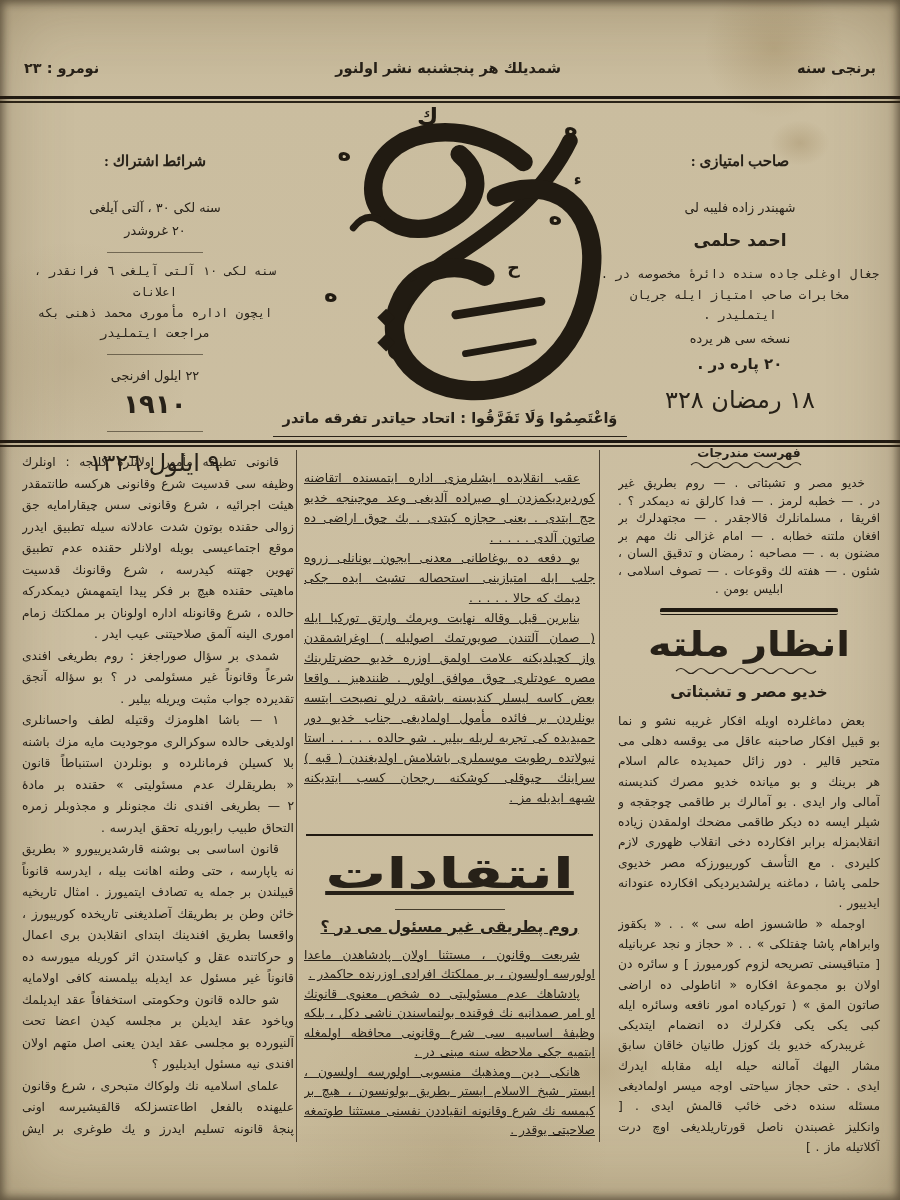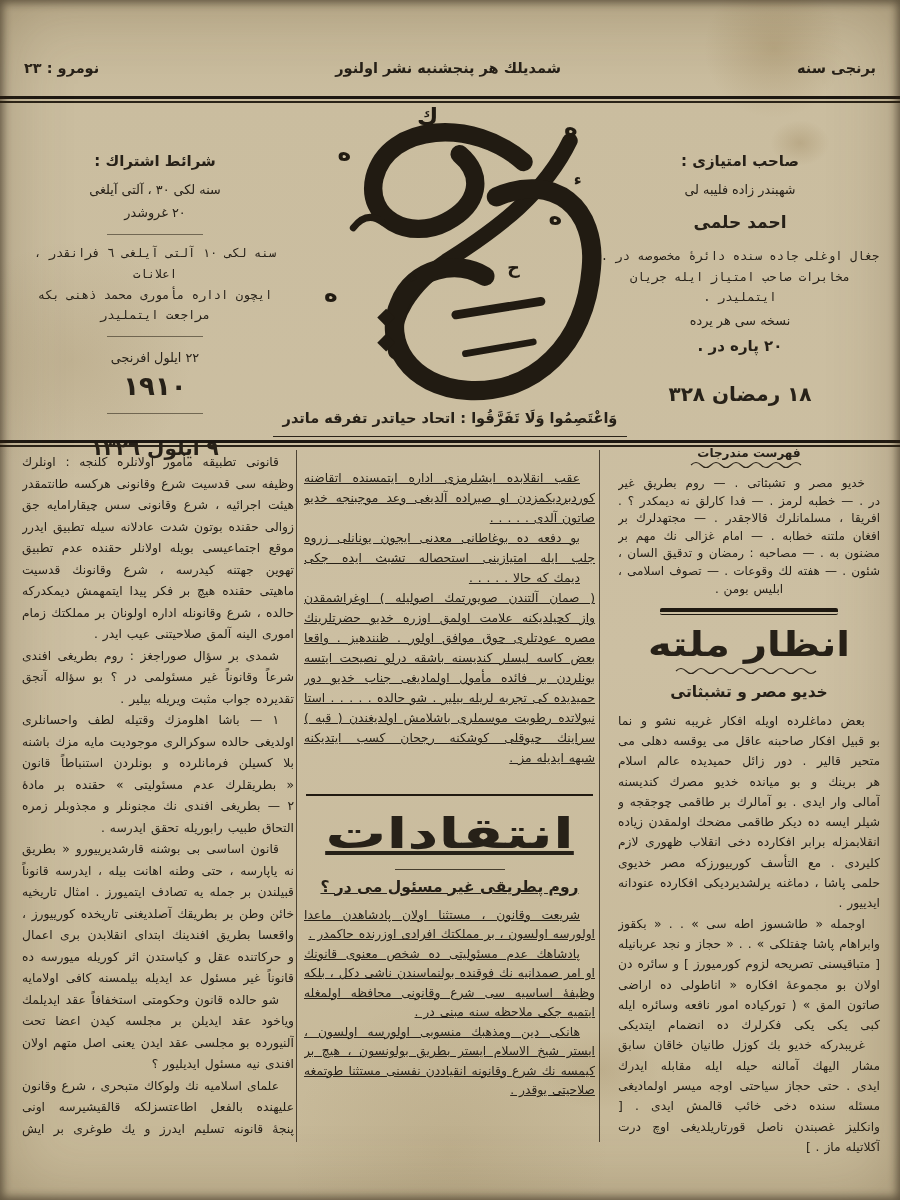--- a/index.html
+++ b/index.html
@@ -26,26 +26,26 @@
   .rule-double{position:absolute;left:0;right:0;}
   .rd-top{height:3px;background:#1d1812;}
   .rd-gap{height:2px;}
   .rd-bot{height:1.5px;background:#2a2318;}
   .r1{top:96px;} .r2{top:440px;}
 
   
   .mast-block{position:absolute;text-align:center;line-height:1.85;}
   .mast-left{left:24px;top:148px;width:262px;}
   .mast-right{right:20px;top:148px;width:280px;}
-  .mb-title{font-weight:bold;font-size:15px;margin-bottom:2px;}
+  .mb-title{font-weight:bold;font-size:15px;margin-bottom:20px;font-family:Liberation Serif, serif;}
   .mb-line{font-size:12.8px;}
   .mb-small{font-size:12.2px;line-height:1.7;font-family:Liberation Mono, monospace;}
   .mb-sep{width:96px;height:1px;background:rgba(40,32,20,.55);margin:9px auto;}
   .mb-year{font-size:26px;font-weight:bold;letter-spacing:2px;line-height:1.3;}
-  .mb-bigdate{font-size:20px;font-weight:bold;margin-top:16px;}
+  .mb-bigdate{font-size:24px;font-weight:normal;margin-top:0;}
   .mb-owner{font-size:17px;font-weight:bold;margin:6px 0 8px;}
   .mb-price{font-size:15px;font-weight:bold;}
 
   
   .mast-center{position:absolute;left:50%;top:102px;transform:translateX(-50%);}
   .motto{position:absolute;top:408px;left:0;right:0;text-align:center;}
   .motto span{display:inline-block;font-size:14.5px;font-weight:bold;
     border-bottom:1.5px solid #2a2318;padding:0 10px 10px;}
 
   
@@ -205,24 +205,26 @@
         <div class="bl right-line">مسئله سنده دخى خائب قالمش ايدى . [ طاشوزك مصر</div>
         <div class="bl right-line">وانكليز غصبندن ناصل قورتاريلديغى اوچ درت سوزله</div>
         <div class="bl right-line end">آكلاتيله ماز . ]</div>
       </div>
   </section>
 
   <section class="col col-mid">
     <div>
         <div class="bl mid-line indent">عقب انقلابده ايشلرمزى اداره ايتمسنده اتقاضنه</div>
         <div class="bl mid-line">كوردبرديكمزدن او صيراده آلديغى وعد موجبنجه خديو</div>
+        <div class="bl mid-line">حج ايتدى . يعنى حجازه كيتدى . بك چوق اراضى ده</div>
         <div class="bl mid-line end">صاتون آلدى . . . . .</div>
         <div class="bl mid-line indent">بو دفعه ده بوغاطانى معدنى ايجون يونانلى زروه داكينى</div>
         <div class="bl mid-line end">جلب ايله امتيازينى استحصاله تشبث ايده جكى آكلاشيليور .</div>
         <div class="bl mid-line indent end">ديمك كه حالا . . . . .</div>
+        <div class="bl mid-line indent">بنابرين قيل وقاله نهايت ويرمك وارتق توركيا ايله</div>
         <div class="bl mid-line">( صمان آلتندن صويورتمك اصوليله ) اوغراشمقدن</div>
         <div class="bl mid-line">واز كچيلديكنه علامت اولمق اوزره خديو حضرتلرينك</div>
         <div class="bl mid-line">مصره عودتلرى چوق موافق اولور . ظنندهيز . واقعا</div>
         <div class="bl mid-line">بعض كاسه ليسلر كنديسنه باشقه درلو نصيحت ايتسه لرده</div>
         <div class="bl mid-line">بونلردن بر فائده مأمول اولماديغى جناب خديو دور</div>
         <div class="bl mid-line">حميديده كى تجربه لريله بيلير . شو حالده . . . . . استا</div>
         <div class="bl mid-line">نبولاتده رطوبت موسملرى باشلامش اولديغندن ( قبه )</div>
         <div class="bl mid-line">سراينك چيوقلى كوشكنه رجحان كسب ايتديكنه</div>
         <div class="bl mid-line end">شبهه ايديله مز .</div>
       </div>

